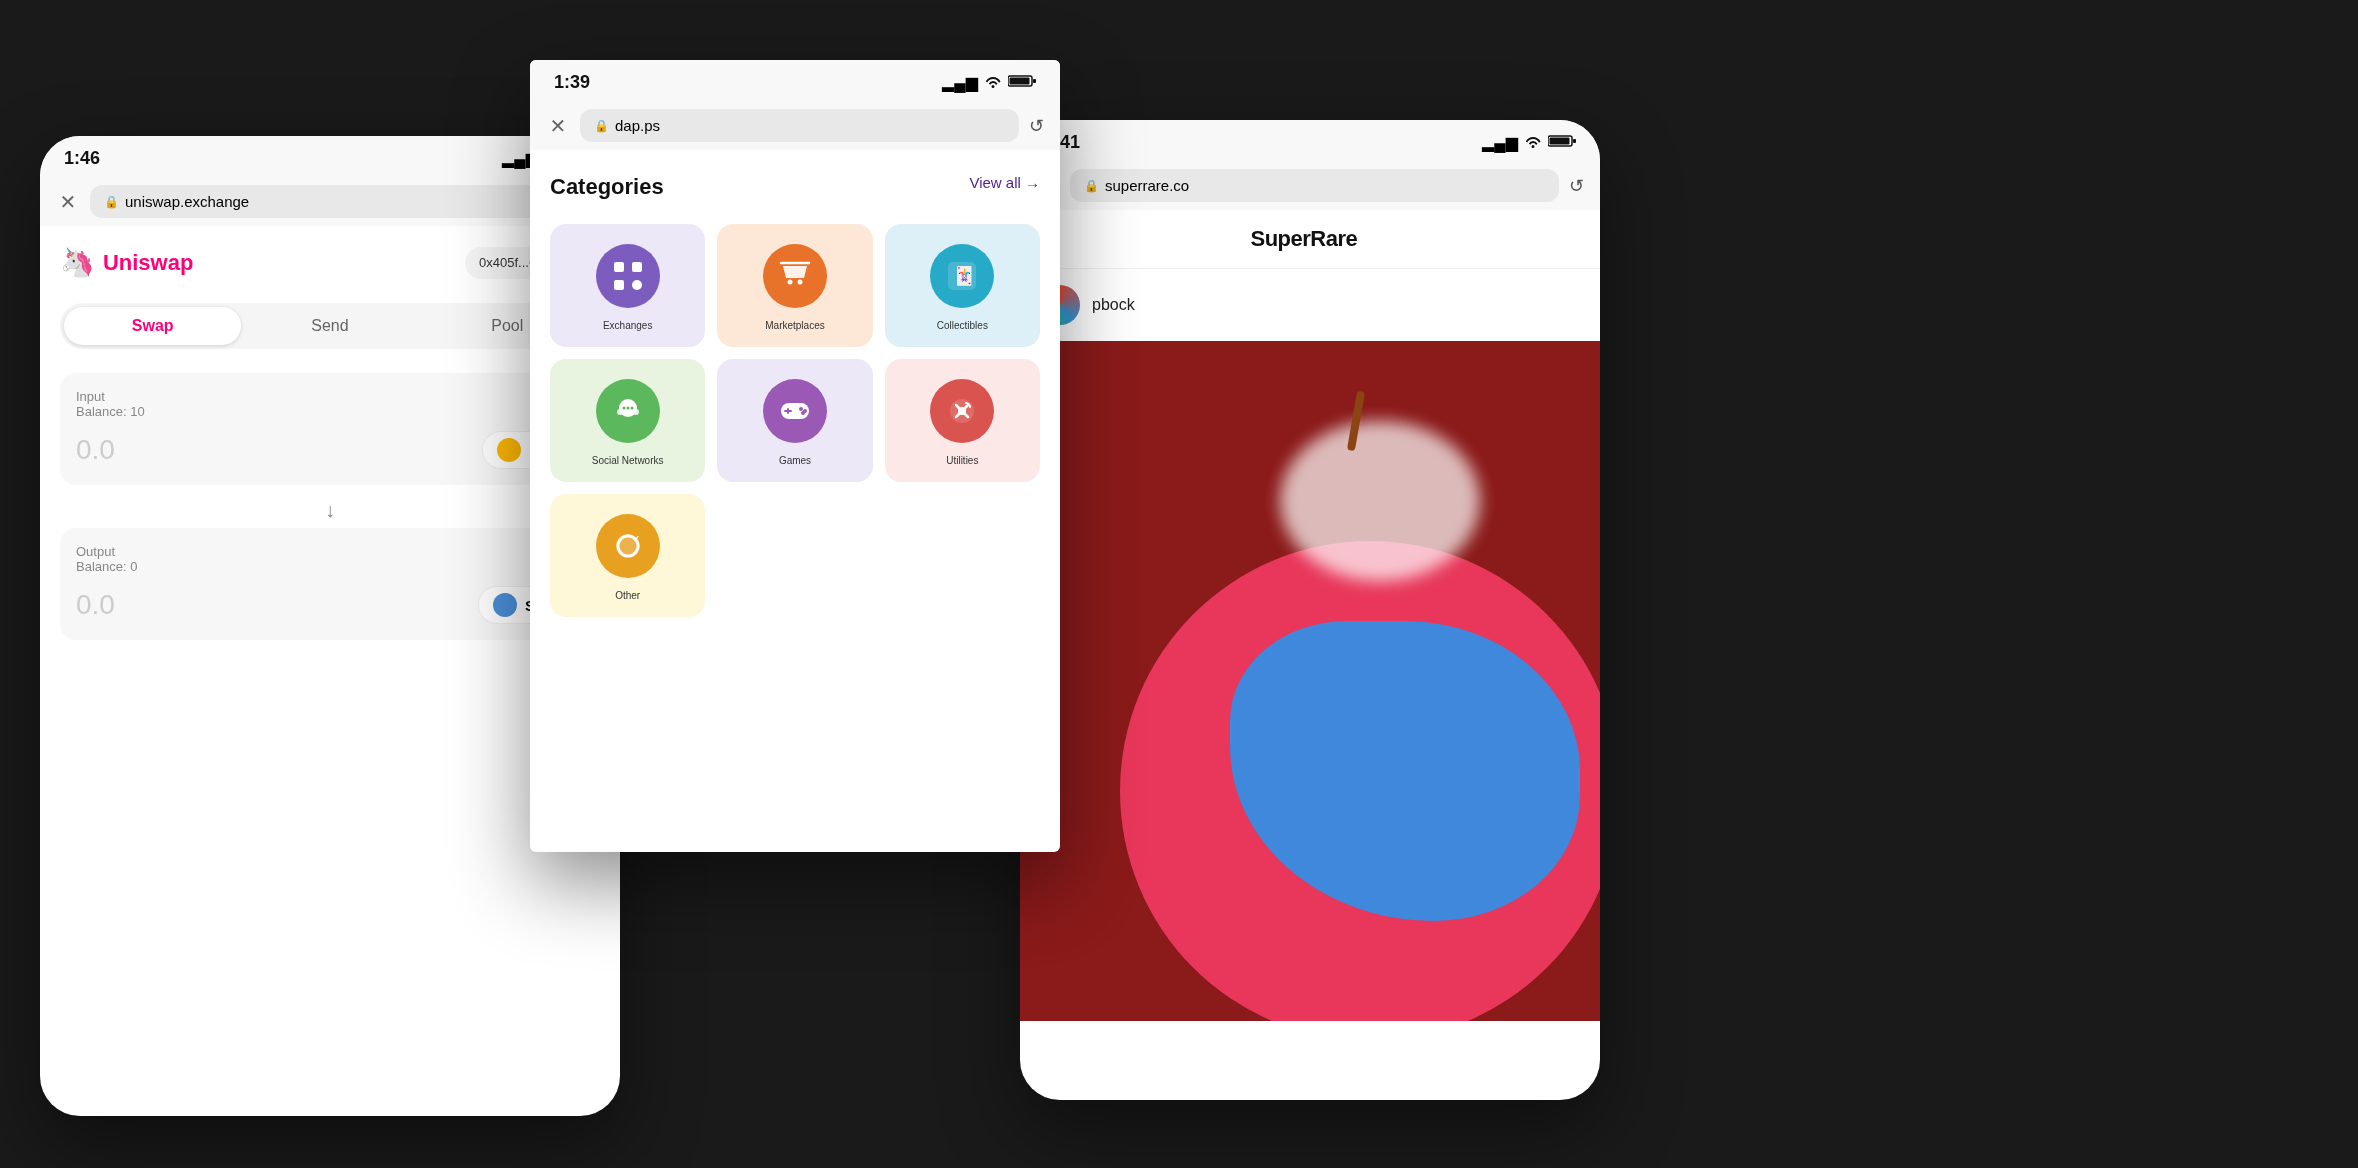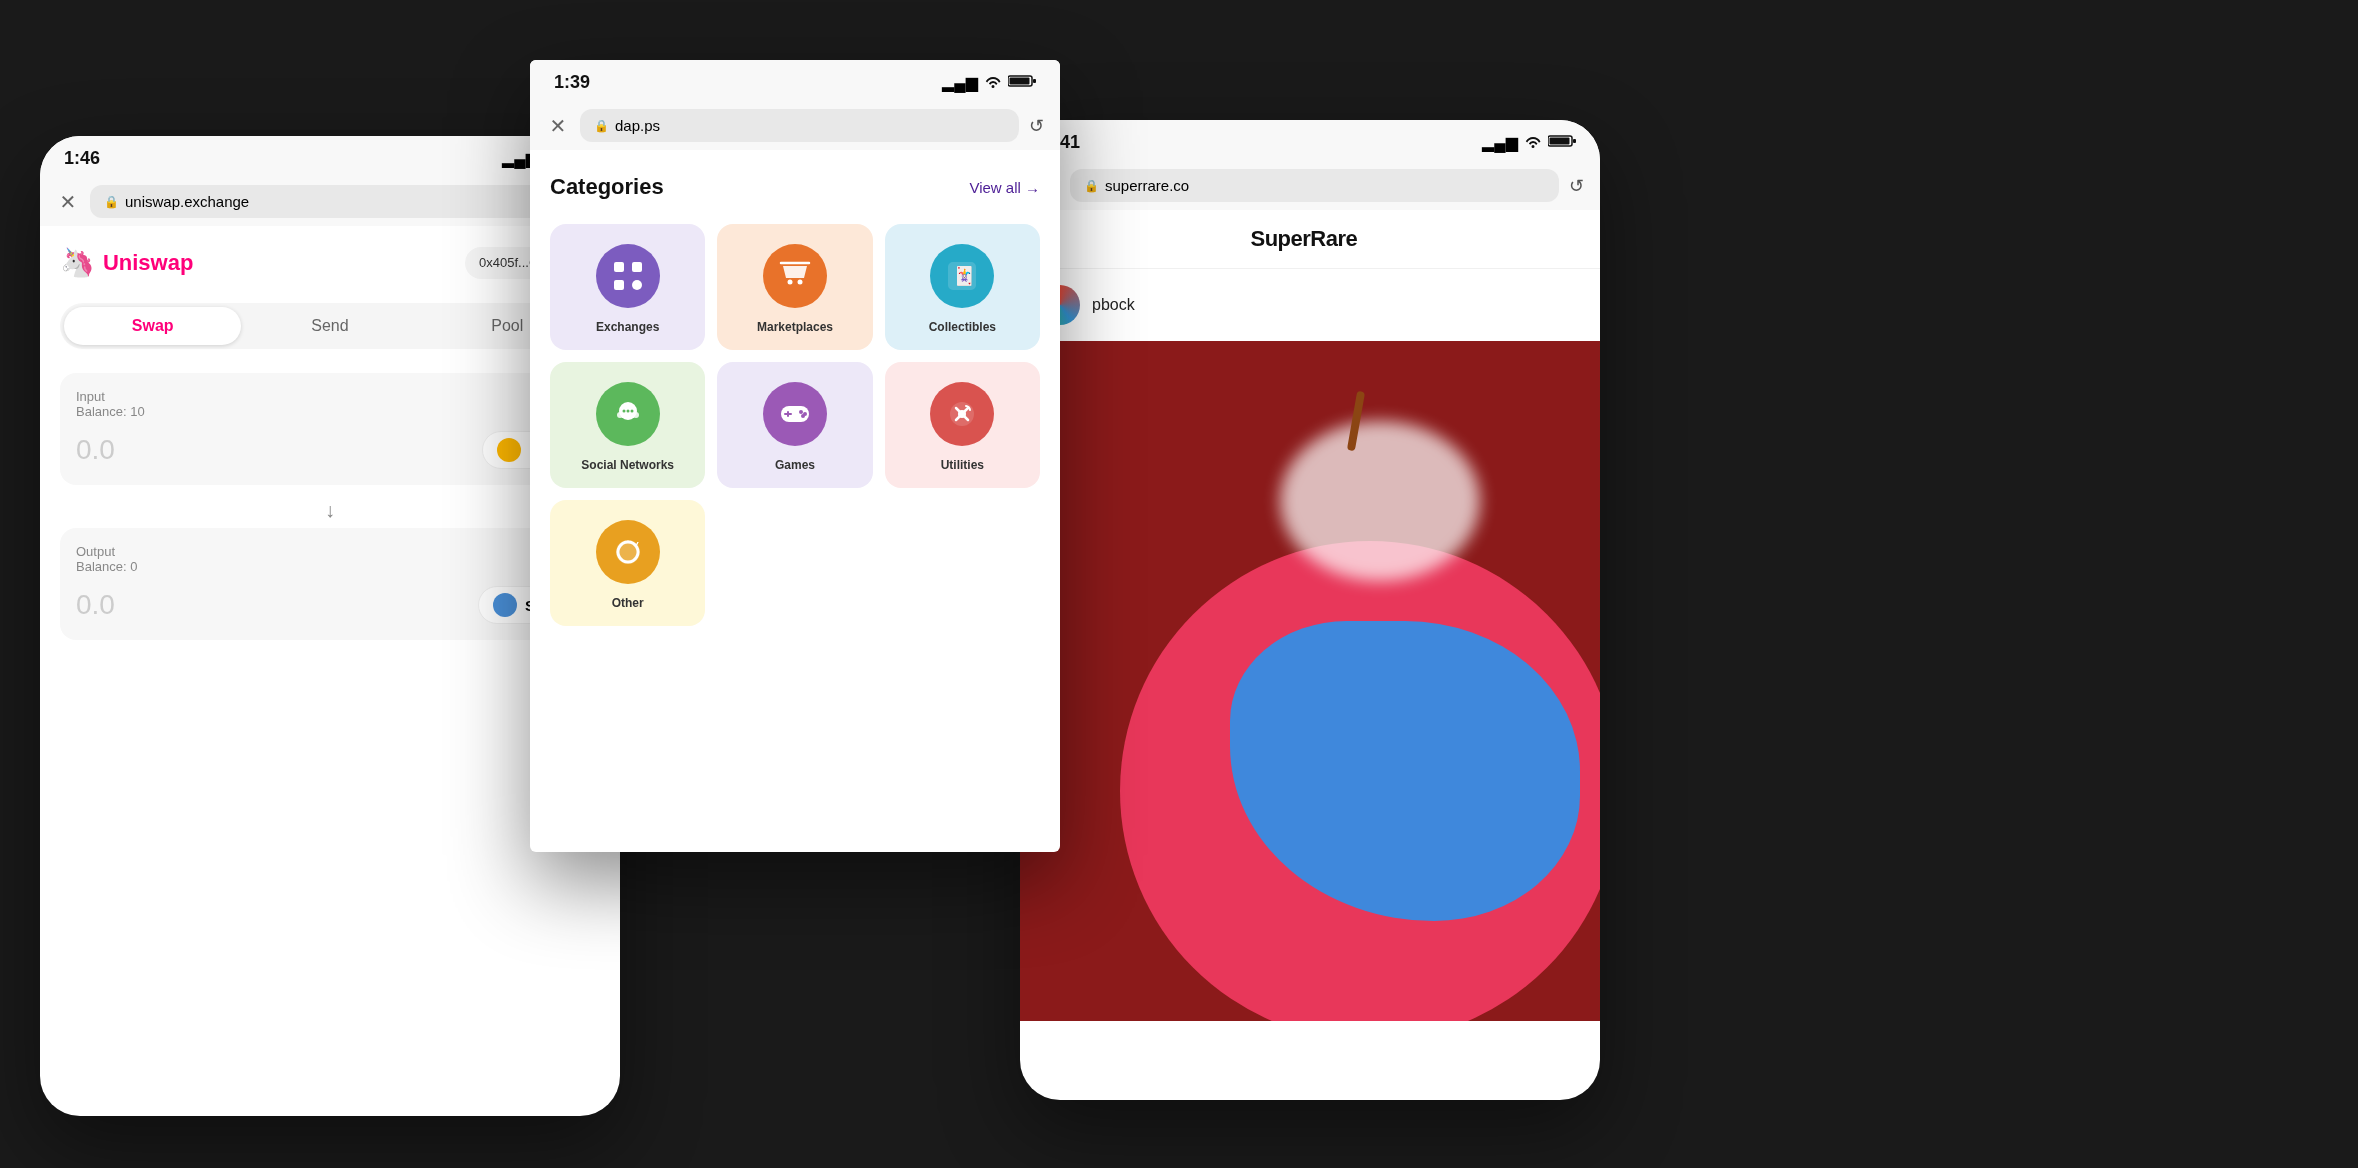--- a/index.html
+++ b/index.html
@@ -216,21 +216,21 @@
       font-size: 20px;
     }
 
     
     .dapps-content {
       padding: 24px 20px;
       background: #fff;
     }
     .dapps-header {
       display: flex;
-      align-items: center;
+      align-items: flex-start;
       justify-content: space-between;
       margin-bottom: 24px;
     }
     .dapps-title {
       font-size: 22px;
       font-weight: 700;
       color: #111;
     }
     .view-all-link {
       font-size: 15px;
@@ -259,22 +259,22 @@
     .category-icon-wrap {
       width: 64px;
       height: 64px;
       border-radius: 50%;
       display: flex;
       align-items: center;
       justify-content: center;
       font-size: 28px;
     }
     .category-label {
-      font-size: 12px;
-      font-weight: 700;
+      font-size: 10px;
+      font-weight: 400;
       color: #333;
       text-align: center;
     }
 
     
     .cat-exchanges { background: #ede8f8; }
     .cat-exchanges .category-icon-wrap { background: #7c5cbf; }
 
     .cat-marketplaces { background: #fde8d8; }
     .cat-marketplaces .category-icon-wrap { background: #e8722a; }

